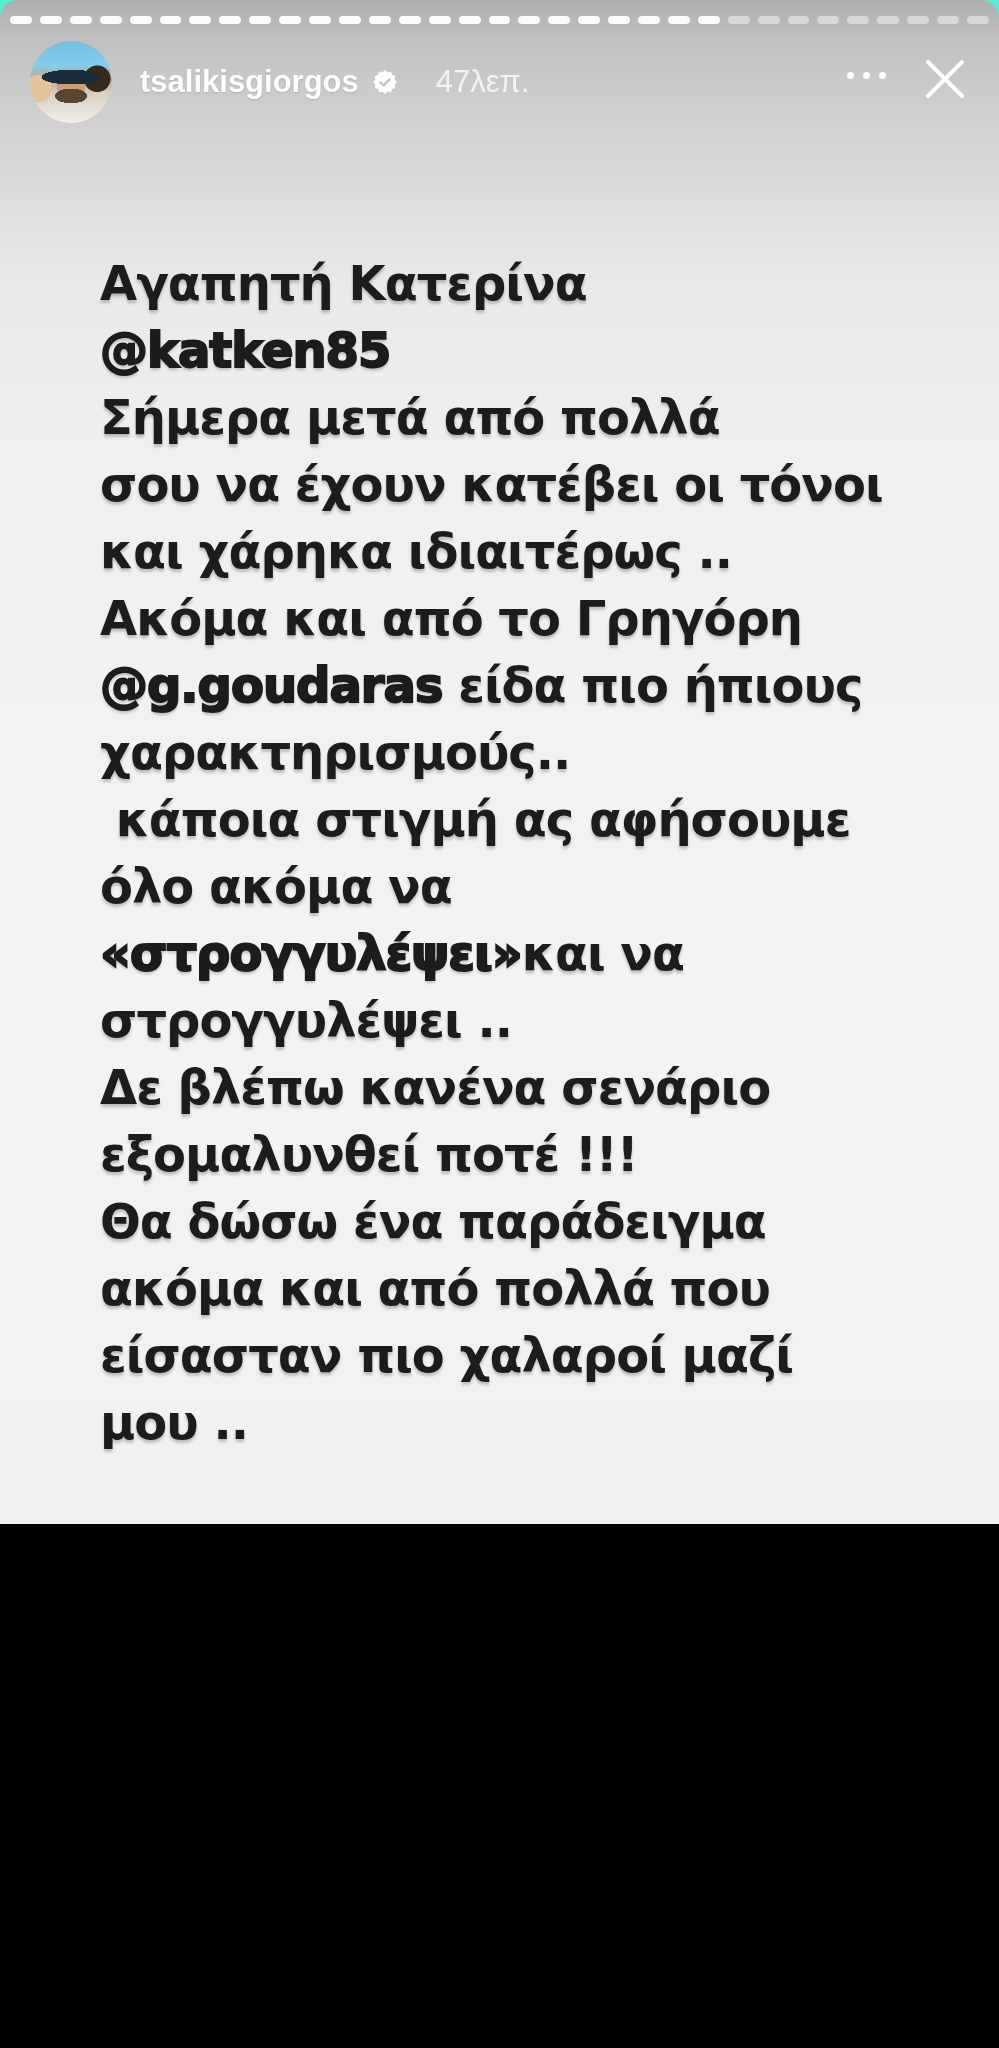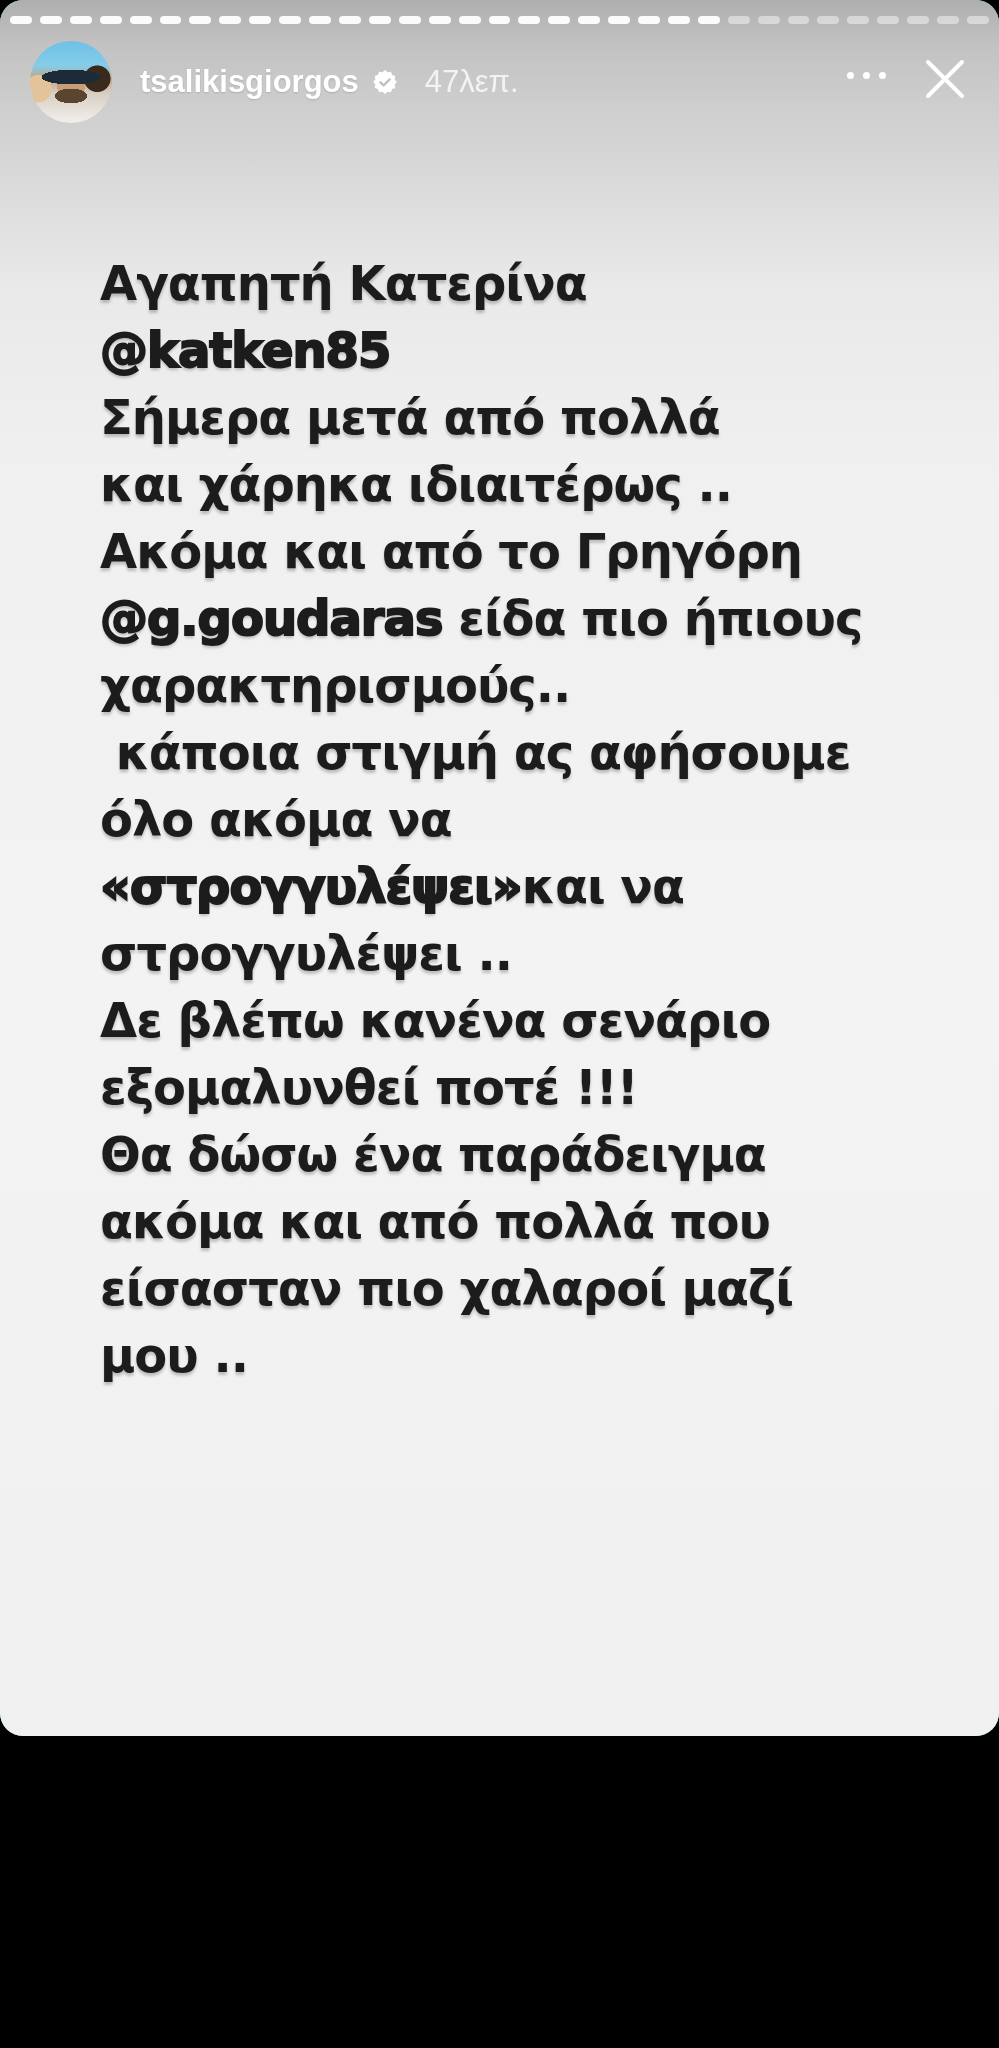--- a/index.html
+++ b/index.html
@@ -1,17 +1,17 @@
 <!DOCTYPE html>
 <html><head>
 <meta charset="utf-8">
 <style>
   html,body{margin:0;padding:0;background:#000;}
-  .screen{position:relative;width:999px;height:1736px;background:#5eead4;overflow:hidden;
-          font-family:"Liberation Sans",sans-serif;border-radius:23px;}
+  .screen{position:relative;width:999px;height:1524px;background:#5eead4;overflow:hidden;
+          font-family:"Liberation Sans",sans-serif;}
 
   
   .card{position:absolute;left:0;top:0;width:999px;height:1775px;
         border-radius:18px;overflow:hidden;
         background:linear-gradient(180deg,#aeaeae 0%,#c2c2c2 2.5%,#cecece 6%,
                    #dcdcdc 11%,#e9e9e9 16%,#f0f0f0 26%,#f3f3f3 55%,#f0f0f0 100%);}
 
   
   .progress{position:absolute;left:10px;right:10px;top:16px;display:flex;gap:8px;}
   .seg{flex:1;height:8px;border-radius:4px;}
@@ -24,21 +24,21 @@
       background:
         radial-gradient(ellipse 20% 9% at 50% 67%,#5a4630 0 99%,rgba(0,0,0,0) 100%),
         radial-gradient(ellipse 36% 9% at 50% 44%,#1d2b38 0 99%,rgba(0,0,0,0) 100%),
         radial-gradient(circle at 82% 46%,#3a2a1d 0 16%,rgba(0,0,0,0) 17%),
         radial-gradient(circle at 10% 58%,#e3c49a 0 15%,rgba(0,0,0,0) 16%),
         radial-gradient(circle at 50% 54%,#c99e77 0 23%,rgba(0,0,0,0) 24%),
         linear-gradient(180deg,#6fc0e4 0%,#84cdea 30%,#c4a384 46%,#d8cfc3 64%,#f2efec 100%);}
   .username{margin-left:28px;font-size:31px;font-weight:bold;color:#fff;
             text-shadow:0 1px 2px rgba(0,0,0,0.15);}
   .badge{margin-left:13px;width:26px;height:26px;}
-  .timestamp{margin-left:27px;font-size:31px;color:rgba(255,255,255,0.78);}
+  .timestamp{margin-left:38px;font-size:31px;color:rgba(255,255,255,0.78);}
 
   .more-btn{position:absolute;right:113px;top:72px;display:flex;gap:9px;}
   .more-btn .dot{width:7px;height:7px;border-radius:50%;background:#fff;}
   .close-btn{position:absolute;right:31px;top:56px;width:46px;height:46px;}
 
   
   .story-text{position:absolute;left:100px;top:250px;width:860px;
               font-family:"DejaVu Sans",sans-serif;font-weight:bold;
               font-size:48px;line-height:67px;color:#1c1c1c;letter-spacing:-1px;
               text-shadow:0 3px 3px rgba(0,0,0,0.22);}
@@ -113,20 +113,21 @@
     </div>
 
     <svg class="close-btn" viewBox="0 0 46 46">
       <path d="M6 6 L40 40 M40 6 L6 40" stroke="#ffffff" stroke-width="4" stroke-linecap="round" fill="none"></path>
     </svg>
 
     <div class="story-text">
         <div class="line"><span class="seg-normal">Αγαπητή Κατερίνα</span></div>
         <div class="line"><span class="seg-bold">@katken85</span></div>
         <div class="line"><span class="seg-normal">Σήμερα μετά από πολλά</span></div>
+        <div class="line"><span class="seg-normal">σου να έχουν κατέβει οι τόνοι</span></div>
         <div class="line"><span class="seg-normal">και χάρηκα ιδιαιτέρως ..</span></div>
         <div class="line"><span class="seg-normal">Ακόμα και από το Γρηγόρη</span></div>
         <div class="line"><span class="seg-bold">@g.goudaras</span><span class="seg-normal"> είδα πιο ήπιους</span></div>
         <div class="line"><span class="seg-normal">χαρακτηρισμούς..</span></div>
         <div class="line"><span class="seg-normal"> κάποια στιγμή ας αφήσουμε</span></div>
         <div class="line"><span class="seg-normal">όλο ακόμα να</span></div>
         <div class="line"><span class="seg-bold">«στρογγυλέψει»</span><span class="seg-normal">και να</span></div>
         <div class="line"><span class="seg-normal">στρογγυλέψει ..</span></div>
         <div class="line"><span class="seg-normal">Δε βλέπω κανένα σενάριο</span></div>
         <div class="line"><span class="seg-normal">εξομαλυνθεί ποτέ !!!</span></div>

